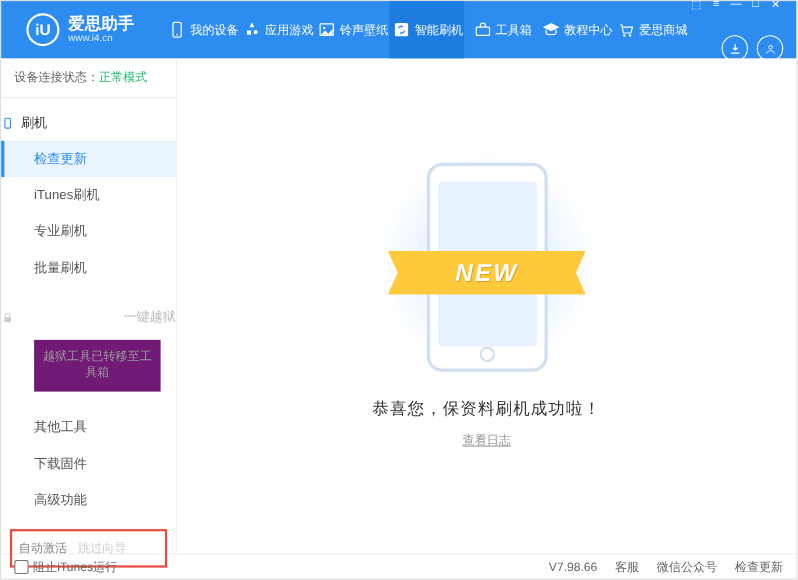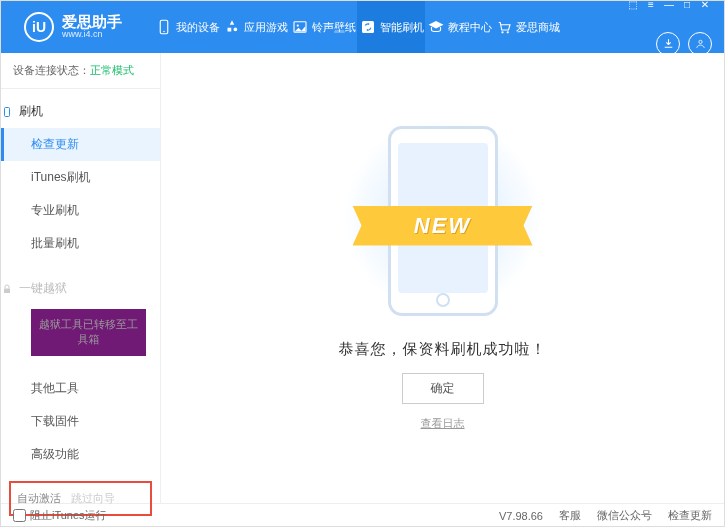--- a/index.html
+++ b/index.html
@@ -24,21 +24,21 @@
 .circle-btn { width: 24px; height: 24px; border: 1.5px solid #fff; border-radius: 50%; display: flex; align-items: center; justify-content: center; cursor: pointer; }
 .circle-btn svg { width: 13px; height: 13px; fill: #fff; }
 
 .body-area { display: flex; height: 450px; }
 .sidebar { width: 160px; border-right: 1px solid #eee; display: flex; flex-direction: column; }
 .status-row { padding: 10px 12px; font-size: 11px; color: #666; border-bottom: 1px solid #eee; }
 .status-val { color: #19be6b; }
 
 .side-section { padding: 6px 0; }
 .side-header { padding: 8px 0; font-size: 12px; color: #333; display: flex; align-items: center; gap: 6px; cursor: pointer; }
-.side-header.locked { color: #bbb; }
+.side-header.locked { color: #bbb; justify-content: space-between; }
 .side-item { padding: 8px 14px 8px 30px; font-size: 12px; color: #555; cursor: pointer; }
 .side-item.active { background: #eaf4fe; color: #2d8cf0; border-left: 3px solid #2d8cf0; padding-left: 27px; }
 .side-note { margin: 4px 14px 4px 30px; padding: 8px; background: #701a75; color: #999; font-size: 11px; line-height: 1.4; text-align: center; }
 
 .sidebar-bottom { margin-top: auto; }
 .checkbox-box { border: 2px solid #e74c3c; margin: 4px 8px; padding: 8px 6px; display: flex; gap: 10px; font-size: 11px; color: #888; }
 .checkbox-box label { display: flex; align-items: center; gap: 3px; }
 
 .main { flex: 1; display: flex; flex-direction: column; align-items: center; justify-content: center; position: relative; }
 .phone-graphic { position: relative; width: 140px; height: 200px; }
@@ -97,20 +97,29 @@
       <span>铃声壁纸</span>
     </div>
     <div class="nav-item active">
       <span class="nav-icon">
           <svg viewBox="0 0 24 24">
             <rect x="4" y="4" width="16" height="16" rx="2" fill="#fff"></rect>
             <path d="M12 7a5 5 0 00-4.5 2.8l1.5.6A3.5 3.5 0 0112 8.5v1.2l2.3-1.7L12 6.3V7zm4.5 6.2l-1.5-.6A3.5 3.5 0 0112 15.5v-1.2L9.7 16 12 17.7V17a5 5 0 004.5-3.8z" fill="#2d8cf0"></path>
           </svg>
         </span>
       <span>智能刷机</span>
+    </div>
+    <div class="nav-item">
+      <span class="nav-icon">
+          <svg viewBox="0 0 24 24">
+            <rect x="4" y="9" width="16" height="10" rx="1" fill="none" stroke="#fff" stroke-width="1.5"></rect>
+            <path d="M9 9V7a3 3 0 016 0v2" fill="none" stroke="#fff" stroke-width="1.5"></path>
+          </svg>
+        </span>
+      <span>工具箱</span>
     </div>
     <div class="nav-item">
       <span class="nav-icon">
           <svg viewBox="0 0 24 24">
             <path d="M12 4L2 9l10 5 10-5z" fill="#fff"></path>
             <path d="M6 12v4c0 1 3 2 6 2s6-1 6-2v-4" fill="none" stroke="#fff" stroke-width="1.5"></path>
           </svg>
         </span>
       <span>教程中心</span>
     </div>
@@ -203,21 +212,20 @@
   <div class="main">
     <div class="phone-graphic">
       <div class="halo"></div>
       <div class="phone">
           <div class="screen"></div>
           <div class="home-btn"></div>
         </div>
       <div class="new-ribbon">NEW</div>
     </div>
     <div class="success-text">恭喜您，保资料刷机成功啦！</div>
-    <button class="ok-btn">确定</button>
     <div class="log-link">查看日志</div>
   </div>
 </div>
 
 <div class="footer">
   <label>
       <input type="checkbox" style="">
       <span>阻止iTunes运行</span>
     </label>
   <div class="spacer"></div>

